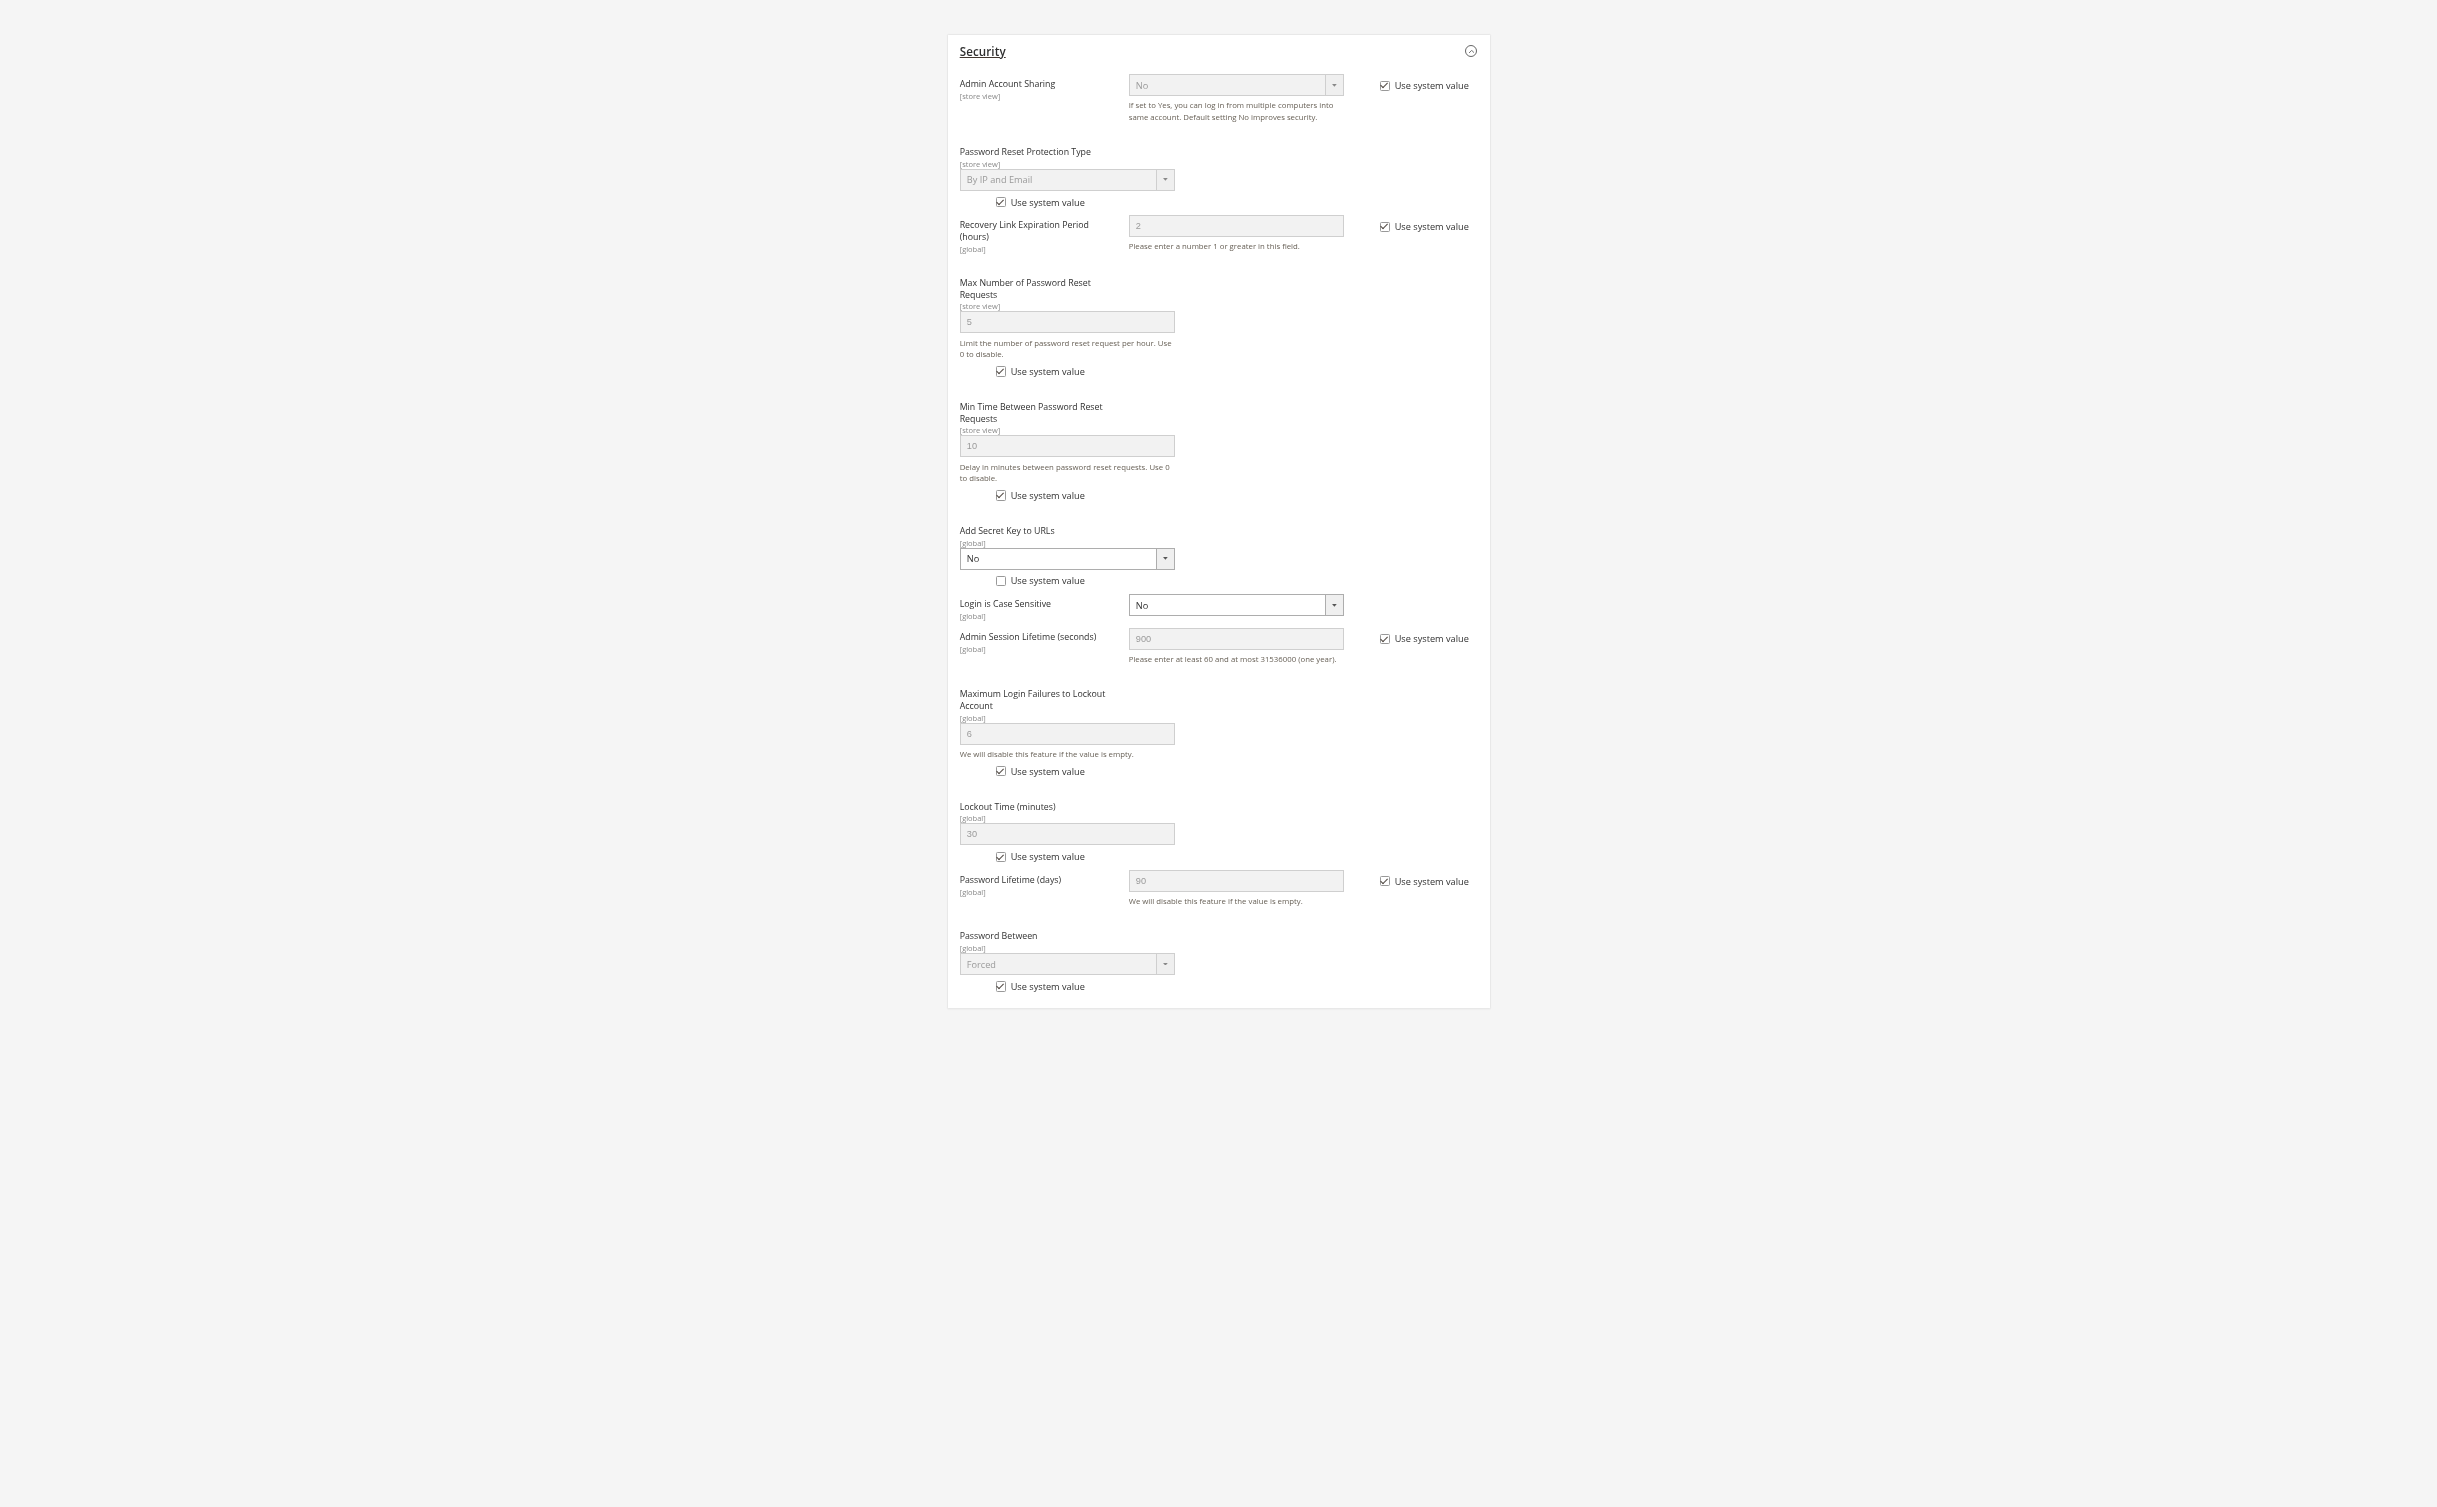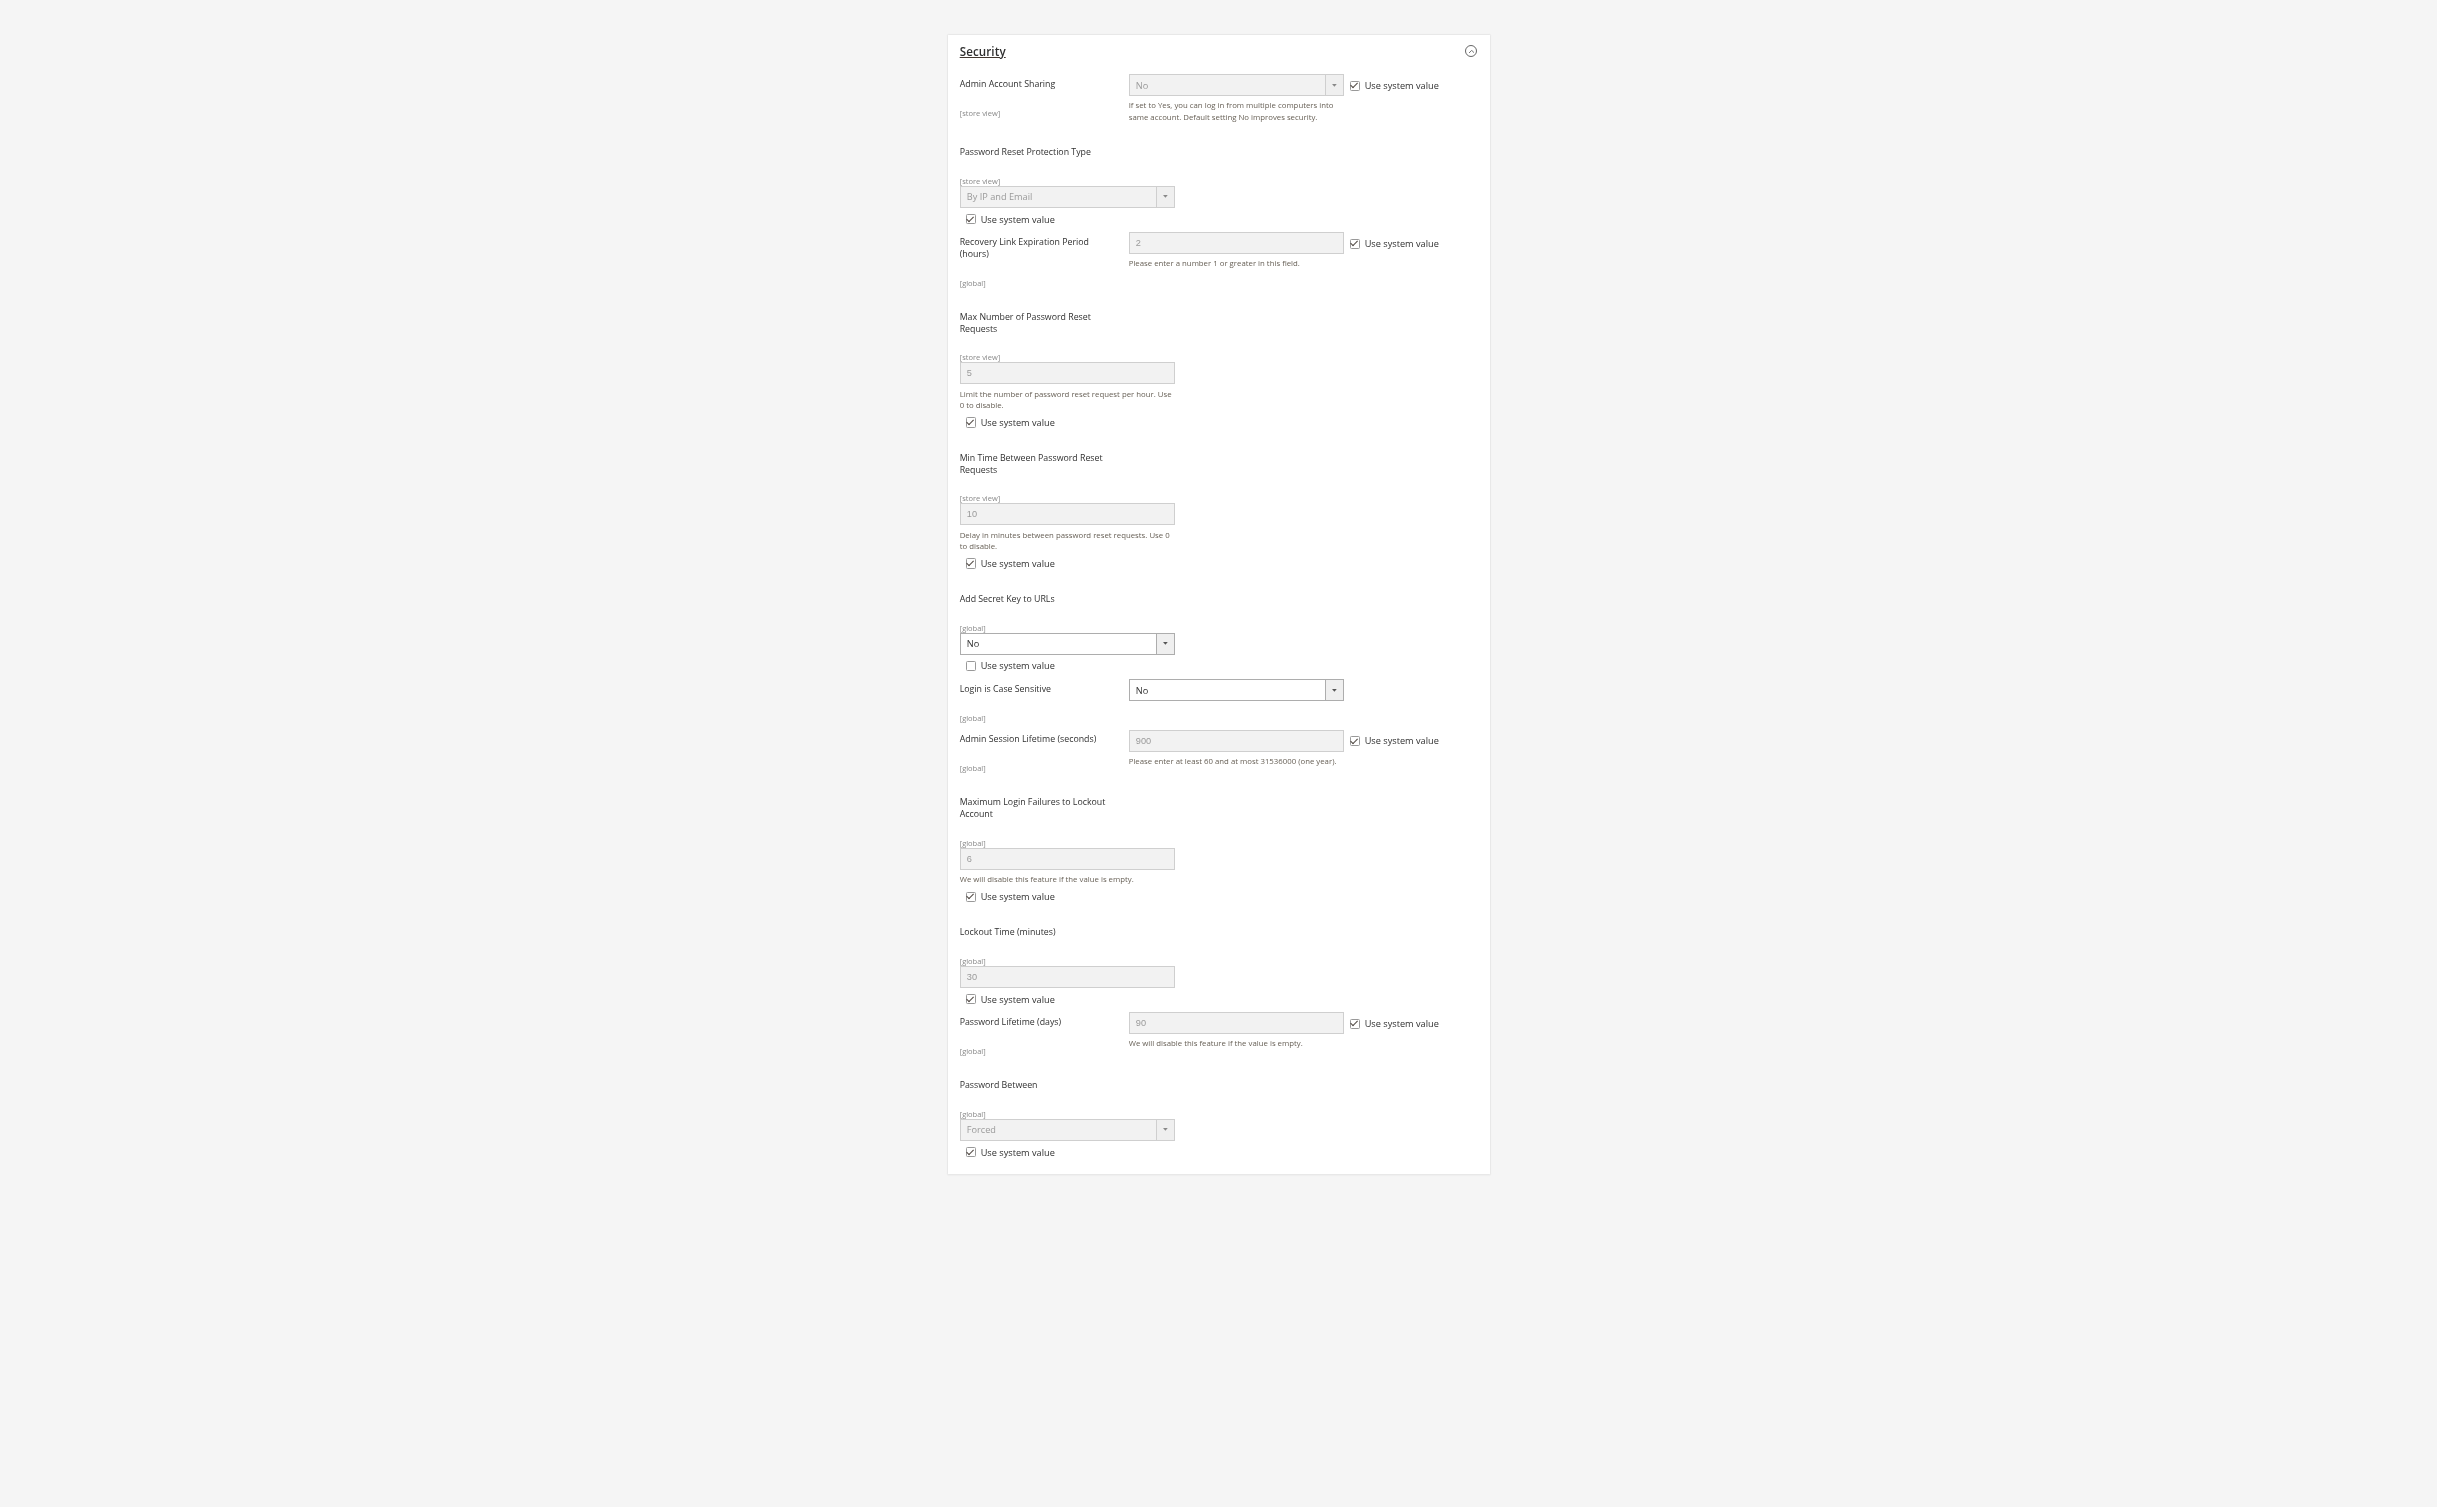--- a/index.html
+++ b/index.html
@@ -58,21 +58,21 @@
     padding-top: 4.8px;
   }
   .label-main {
     font-size: 8.8px;
     color: #303030;
     line-height: 1.35;
   }
   .label-scope {
     font-size: 7.5px;
     color: #888;
-    margin-top: 17px;
+    margin-top: 0;
   }
 
   .control-col {
     width: 215px;
   }
   .control {
     display: flex;
     height: 22px;
   }
   .control input[type="text"],
@@ -114,21 +114,21 @@
   .select-arrow svg { display:block; }
 
   .note {
     font-size: 7.8px;
     color: #686157;
     margin-top: 4.1px;
     line-height: 1.45;
   }
 
   .sys-col {
-    padding-left: 6px;
+    padding-left: 36px;
     padding-top: 4.8px;
     display: flex;
     align-items: center;
   }
   .chk {
     width: 10.2px; height: 10.2px;
     border: 0.7px solid #999;
     border-radius: 1.4px;
     margin-right: 4.8px;
     display: inline-flex;

